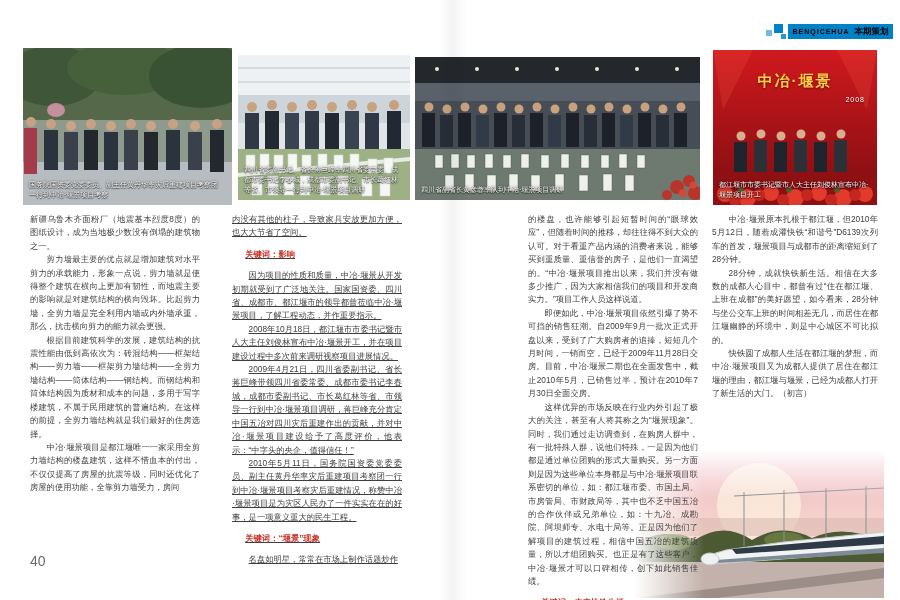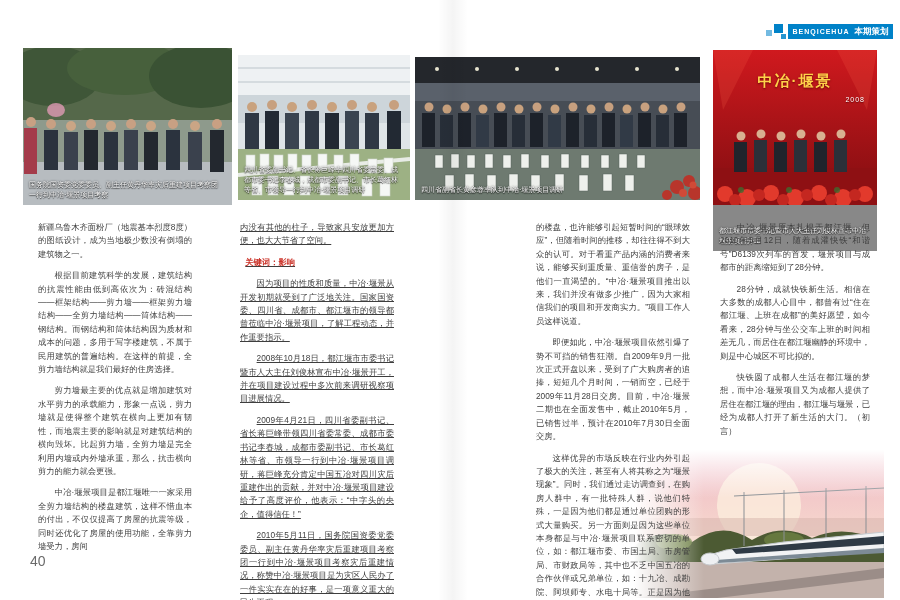--- a/index.html
+++ b/index.html
@@ -1,39 +1,39 @@
 <!DOCTYPE html>
 <html><head>
 <meta charset="utf-8">
 <style>
   html,body{margin:0;padding:0;background:#f2f2f2;}
   .spread{position:relative;width:900px;height:600px;background:#ffffff;overflow:hidden;
           font-family:"Liberation Sans","DejaVu Sans",sans-serif;outline:1px solid #e2e2e2;}
   
   .hdr-bar{position:absolute;left:788px;top:24px;width:105px;height:15px;background:#0082c8;
-           color:#ffffff;display:flex;align-items:center;justify-content:center;gap:5px;}
+           color:#000000;display:flex;align-items:center;justify-content:center;gap:5px;}
   .hdr-en{font-size:7px;font-weight:bold;letter-spacing:1px;}
   .hdr-cn{font-size:8.5px;font-weight:bold;}
   .sq{position:absolute;background:#0082c8;}
   .sq1{left:766px;top:30px;width:6px;height:6px;opacity:.55;}
   .sq2{left:774px;top:24px;width:9px;height:9px;}
   .sq3{left:781px;top:34px;width:5px;height:5px;opacity:.85;}
   
   .photo{position:absolute;overflow:hidden;background:#888;}
   .photo svg{display:block;}
   .caption{position:absolute;left:6px;right:8px;bottom:5px;color:#fff;font-size:7px;line-height:10px;
            text-shadow:0 0 2px rgba(0,0,0,.9),0 1px 1px rgba(0,0,0,.7);}
   .p4-title{position:absolute;left:8px;top:22px;right:8px;text-align:center;color:#ffd24a;
             font-size:15px;font-weight:bold;letter-spacing:2px;text-shadow:0 1px 2px rgba(90,0,0,.8);}
   .p4-sub{position:absolute;right:12px;top:46px;color:#ffffff;font-size:7px;letter-spacing:1px;
           text-shadow:0 1px 1px rgba(90,0,0,.8);}
   
   .col{position:absolute;top:213px;width:170px;font-size:8.3px;line-height:13.4px;
        color:#3e3e3e;text-align:justify;z-index:5;}
-  .col p{margin:8px;text-indent:2em;}
+  .col p{margin:0;text-indent:2em;}
   .col p.cont{text-indent:0;}
   .col p.kw{color:#cc342a;font-weight:bold;text-indent:1.6em;margin:8px 0;text-align:left;}
   .pageno{position:absolute;left:30px;top:553px;font-size:14px;color:#6a6a6a;}
   .gutter{position:absolute;left:438px;top:0;width:30px;height:600px;z-index:1;
           background:linear-gradient(90deg,rgba(0,0,0,0),rgba(0,0,0,.045),rgba(0,0,0,0));}
   
   .train{position:absolute;left:634px;top:450px;width:250px;height:148px;z-index:2;}
   .fadeL{position:absolute;left:0;top:0;bottom:0;width:70px;z-index:3;
          background:linear-gradient(90deg,#ffffff,rgba(255,255,255,0));}
   .fadeT{position:absolute;left:0;top:0;right:0;height:48px;z-index:3;
@@ -213,21 +213,21 @@
           <circle cx="252" cy="138" r="5"></circle>
         </g>
       <g fill="#d04a37">
           <circle cx="268" cy="136" r="4"></circle>
           <circle cx="278" cy="128" r="3.5"></circle>
         </g>
     </svg>
     <div class="caption">四川省副省长黄彦蓉率队到中冶·堰景项目调研</div>
   </div>
 
-  <div class="photo" style="left:713px;top:50px;width:164px;height:201px;">
+  <div class="photo" style="left:713px;top:50px;width:164px;height:155px;">
     <svg width="164" height="155" viewBox="0 0 164 155">
       <defs>
         <linearGradient id="g4" x1="0" y1="0" x2="0" y2="1">
           <stop offset="0" stop-color="#d0191e"></stop>
             <stop offset="1" stop-color="#7e0d10"></stop>
         </linearGradient>
       </defs>
       <rect width="164" height="155" fill="url(#g4)"></rect>
       <polygon points="0,0 40,0 10,60" fill="#ff6a4d" opacity=".18"></polygon>
       <polygon points="164,0 124,0 154,60" fill="#ff6a4d" opacity=".18"></polygon>
@@ -269,22 +269,22 @@
           <circle cx="124" cy="140" r="3"></circle>
         </g>
     </svg>
     <div class="p4-title">中冶·堰景</div>
     <div class="p4-sub">2008</div>
     <div class="caption">都江堰市市委书记暨市人大主任刘俊林宣布中冶·堰景项目开工</div>
   </div>
 
   <div class="col" style="left:30px;">
     <p class="cont">新疆乌鲁木齐面粉厂（地震基本烈度8度）的图纸设计，成为当地极少数没有倒塌的建筑物之一。</p>
+    <p>剪力墙最主要的优点就是增加建筑对水平剪力的承载能力，形象一点说，剪力墙就是使得整个建筑在横向上更加有韧性，而地震主要的影响就是对建筑结构的横向毁坏。比起剪力墙，全剪力墙是完全利用内墙或内外墙承重，那么，抗击横向剪力的能力就会更强。</p>
     <p>根据目前建筑科学的发展，建筑结构的抗震性能由低到高依次为：砖混结构——框架结构——剪力墙——框架剪力墙结构——全剪力墙结构——筒体结构——钢结构。而钢结构和筒体结构因为质材和成本的问题，多用于写字楼建筑，不属于民用建筑的普遍结构。在这样的前提，全剪力墙结构就是我们最好的住房选择。</p>
-    <p>剪力墙最主要的优点就是增加建筑对水平剪力的承载能力，形象一点说，剪力墙就是使得整个建筑在横向上更加有韧性，而地震主要的影响就是对建筑结构的横向毁坏。比起剪力墙，全剪力墙是完全利用内墙或内外墙承重，那么，抗击横向剪力的能力就会更强。</p>
     <p>中冶·堰景项目是都江堰唯一一家采用全剪力墙结构的楼盘建筑，这样不惜血本的付出，不仅仅提高了房屋的抗震等级，同时还优化了房屋的使用功能，全靠剪力墙受力，房间</p>
   </div>
 
   <div class="col" style="left:232px;text-decoration:underline;">
     <p class="cont">内没有其他的柱子，导致家具安放更加方便，也大大节省了空间。</p>
     <p class="kw">关键词：影响</p>
     <p>因为项目的性质和质量，中冶·堰景从开发初期就受到了广泛地关注。国家国资委、四川省、成都市、都江堰市的领导都曾莅临中冶·堰景项目，了解工程动态，并作重要指示。</p>
     <p>2008年10月18日，都江堰市市委书记暨市人大主任刘俊林宣布中冶·堰景开工，并在项目建设过程中多次前来调研视察项目进展情况。</p>
     <p>2009年4月21日，四川省委副书记、省长蒋巨峰带领四川省委常委、成都市委书记李春城，成都市委副书记、市长葛红林等省、市领导一行到中冶·堰景项目调研，蒋巨峰充分肯定中国五冶对四川灾后重建作出的贡献，并对中冶·堰景项目建设给予了高度评价，他表示：“中字头的央企，值得信任！”</p>
     <p>2010年5月11日，国务院国资委党委委员、副主任黄丹华率灾后重建项目考察团一行到中冶·堰景项目考察灾后重建情况，称赞中冶·堰景项目是为灾区人民办了一件实实在在的好事，是一项意义重大的民生工程。</p>

